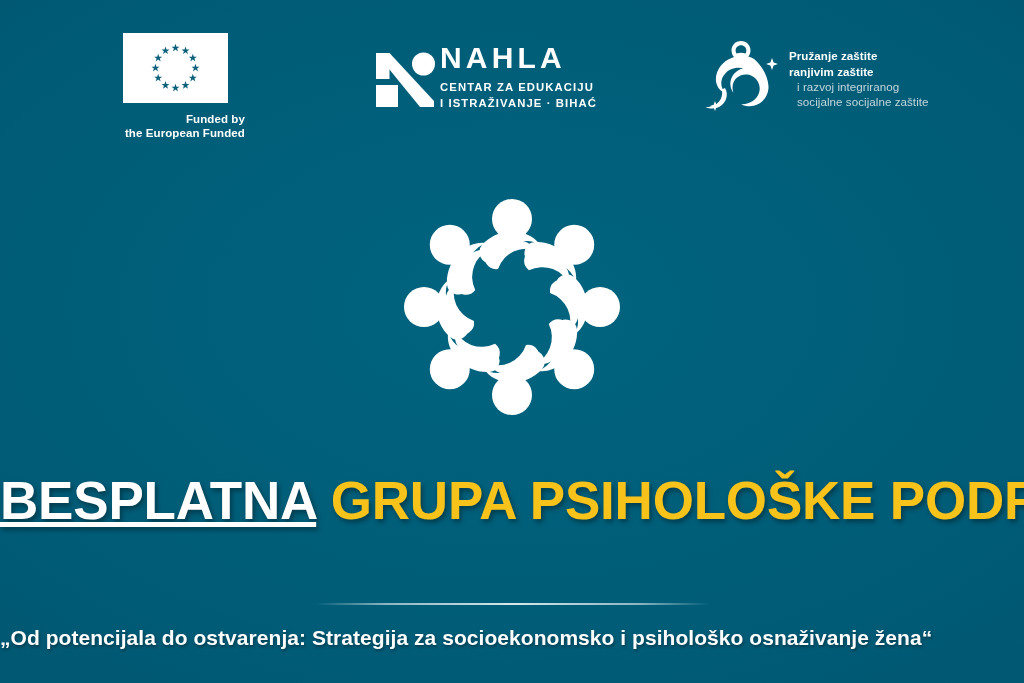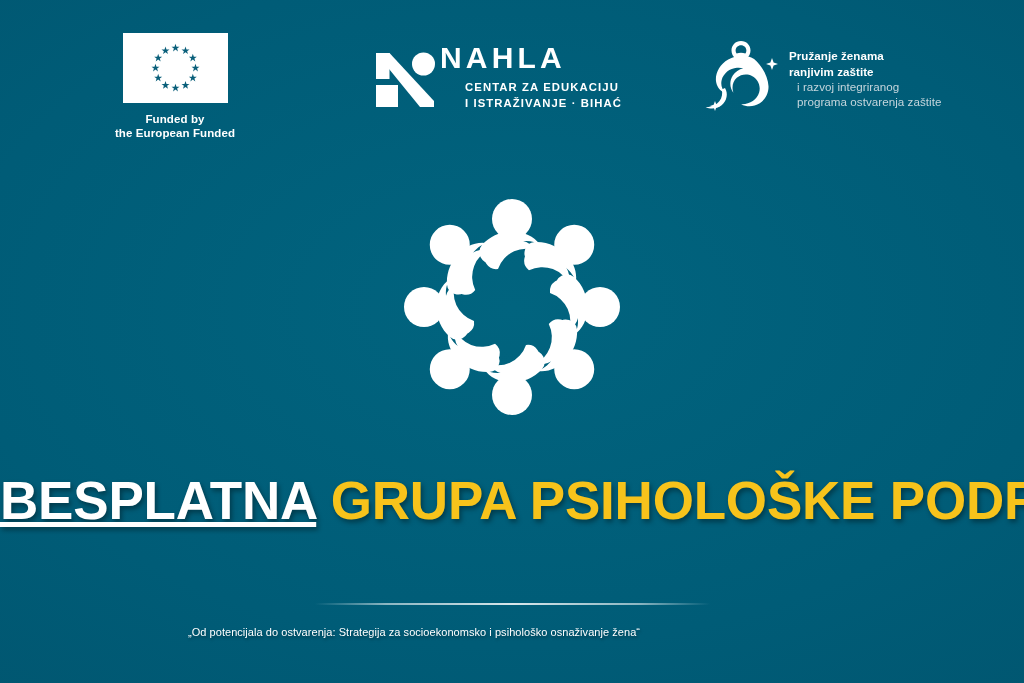--- a/index.html
+++ b/index.html
@@ -23,37 +23,37 @@
   }
 
   
   .eu-logo{ position:absolute; left:105px; top:33px; width:140px; }
   .eu-flag{
     width:105px; height:70px; background:#ffffff; margin:0 auto;
     position:relative;
   }
   .eu-flag svg{ display:block; width:105px; height:70px; }
   .eu-text{
-    margin-top:9px; text-align:center; color:#ffffff;
+    margin-top:9px; text-align:right; color:#ffffff;
     font-size:11.5px; font-weight:bold; line-height:1.25;
     letter-spacing:.1px;
   }
 
   
   .nahla-logo{ position:absolute; left:374px; top:42px; display:flex; align-items:flex-end; gap:4px;}
   .nahla-mark{ width:62px; height:62px; flex:0 0 auto; }
   .nahla-mark svg{ display:block; width:62px; height:62px;}
   .nahla-words{ padding-top:1px; }
   .nahla-name{
     color:#ffffff; font-size:30px; font-weight:bold;
     letter-spacing:4.2px; line-height:1; font-stretch:condensed;
   }
   .nahla-sub{
     color:#ffffff; font-size:11.3px; font-weight:bold;
-    letter-spacing:1.1px; line-height:1.38; margin-top:7px;margin-left:25px;
+    letter-spacing:1.1px; line-height:1.38; margin-top:7px;
   }
 
   
   .proj-logo{ position:absolute; left:703px; top:38px; display:flex; align-items:center; gap:8px;}
   .proj-mark{ width:78px; height:82px; flex:0 0 auto;}
   .proj-mark svg{ display:block; width:78px; height:82px;}
   .proj-words{ line-height:1.32; }
   .proj-strong{ color:#ffffff; font-size:11.6px; font-weight:bold; letter-spacing:.05px;}
   .proj-light{ color:#c5d6dd; font-size:11.6px; font-weight:normal; letter-spacing:.05px;margin-left:8px;}
 
@@ -78,21 +78,21 @@
   
   .divider{
     position:absolute; left:315px; top:603px; width:395px; height:2px;
     background:linear-gradient(to right, rgba(255,255,255,0) 0%, rgba(255,255,255,.55) 18%, rgba(255,255,255,.85) 50%, rgba(255,255,255,.55) 82%, rgba(255,255,255,0) 100%);
   }
 
   
   .subtitle{
     position:absolute; left:0; top:626px; width:828px;
     text-align:center; color:#ffffff;
-    font-size:11px; font-weight:normal; letter-spacing:.05px;
+    font-size:21px; font-weight:bold; letter-spacing:.05px;
     white-space:nowrap;
     text-shadow:1px 2px 3px rgba(0,0,0,.35);
   }
 </style>
 </head>
 <body>
 
 <div id="poster">
 
   <div class="logo-bar">
@@ -176,24 +176,24 @@
           <g fill="#ffffff">
             <path d="M38 3c5.5 0 9.5 4.2 9.5 9.4 0 3.3-1.5 6.1-3.9 7.8-1.6-1.1-3.5-1.7-5.6-1.7s-4 .6-5.6 1.7c-2.4-1.7-3.9-4.5-3.9-7.8C28.5 7.2 32.5 3 38 3zm0 4.2c-3.1 0-5.4 2.4-5.4 5.2 0 1.2.4 2.3 1 3.2 1.4-.6 2.9-.9 4.4-.9s3 .3 4.4.9c.6-.9 1-2 1-3.2 0-2.8-2.3-5.2-5.4-5.2z"></path>
             <path d="M56 24.5c-7.5-4.4-17.6-4-25.4.6-8.9 5.2-13.3 14.5-11.8 22.3 1 5.4 4.6 9.3 9.3 10.6-3.6-3.4-5.1-8.2-3.9-12.9 1.6-6.4 7.8-11.5 15-12 2.2-.2 4.3 0 6.2.5-4.2 1-8 3.5-10.3 7.1-3.5 5.4-3.1 12.3.6 16.9-1.9-5.3-.7-11 3.3-14.6 4-3.6 10-4.4 14.9-1.9 6 3 8.9 9.9 7 16.3-2.1 7.2-9.6 11.9-17.6 11.4 3.9 2.1 8.7 2.6 13.2 1.3 8.3-2.4 13.9-10.2 13.6-18.8-.3-10.1-7.2-21.1-14.1-26.8z" transform="translate(-6,-4) scale(1.02)"></path>
             <path d="M20 52c3.4 5.6 1.9 13-3.4 17.2-4.6 3.7-11 4.3-16 1.8 5.6.3 10.9-2 13.9-6 2.5-3.3 3.3-7.6 2.2-11.6z" transform="translate(2,-2)"></path>
             <polygon points="69,20 70.6,24.4 75,26 70.6,27.6 69,32 67.4,27.6 63,26 67.4,24.4"></polygon>
             <polygon points="12,63 13.3,66.7 17,68 13.3,69.3 12,73 10.7,69.3 7,68 10.7,66.7"></polygon>
           </g>
         </svg>
       </div>
       <div class="proj-words">
-        <div class="proj-strong">Pružanje ženama</div>
+        <div class="proj-strong">Pružanje zaštite</div>
         <div class="proj-strong">ranjivim zaštite</div>
         <div class="proj-light">i razvoj integriranog</div>
-        <div class="proj-light">programa ostvarenja zaštite</div>
+        <div class="proj-light">socijalne socijalne zaštite</div>
       </div>
     </div>
   </div>
 
   <div class="group-icon">
     <svg viewBox="0 0 250 250" xmlns="http://www.w3.org/2000/svg">
       <defs>
         <g id="person">
           <circle cx="0" cy="-88" r="20"></circle>
           <path d="M -26 -60 A 34 34 0 0 1 26 -60 A 30 30 0 0 0 -14 -42 A 12 12 0 0 1 -26 -60 Z" transform="translate(0,4)"></path>

